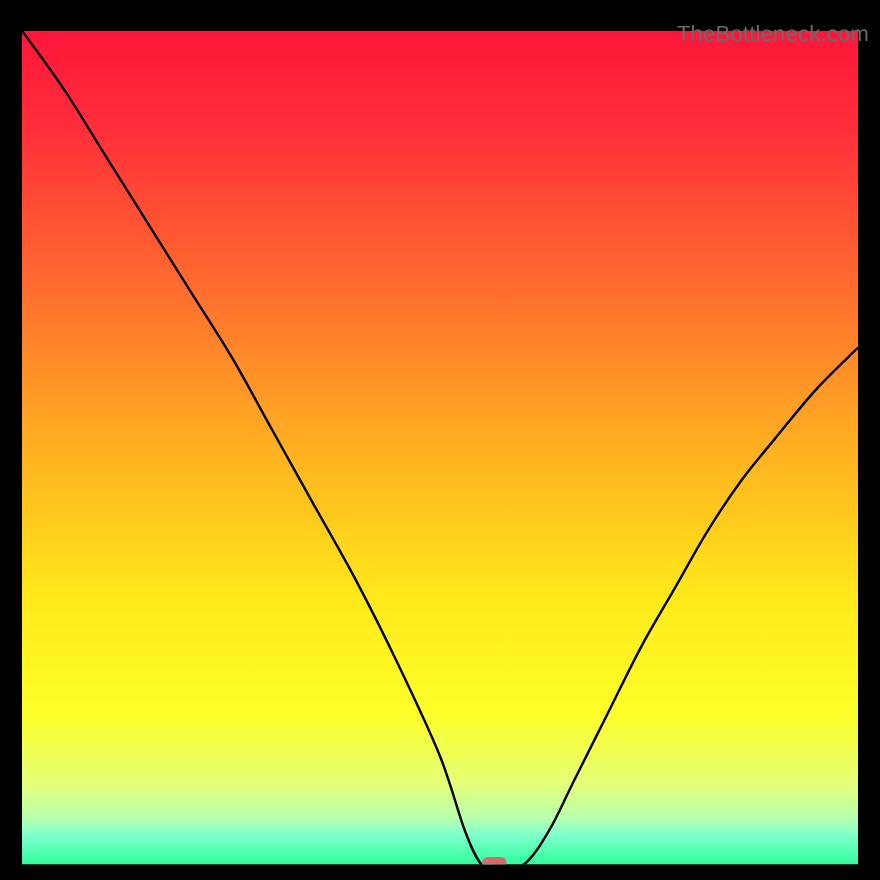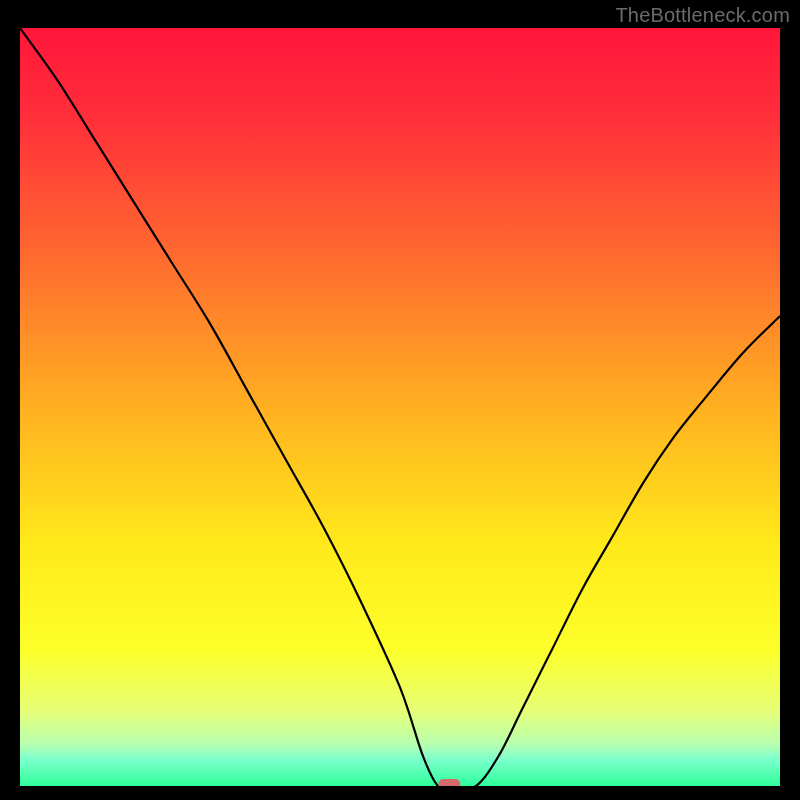--- a/index.html
+++ b/index.html
@@ -12,21 +12,21 @@
     font-family: Arial, Helvetica, sans-serif;
   }
   .frame {
     position: relative;
     width: 800px;
     height: 800px;
     background: #000;
   }
   .watermark {
     position: absolute;
-    top: 4px;
+    top: 20px;
     right: 10px;
     color: #6b6b6b;
     font-size: 20px;
     font-weight: 500;
     letter-spacing: 0.2px;
     z-index: 3;
   }
   .plot-wrap {
     position: absolute;
     left: 20px;

